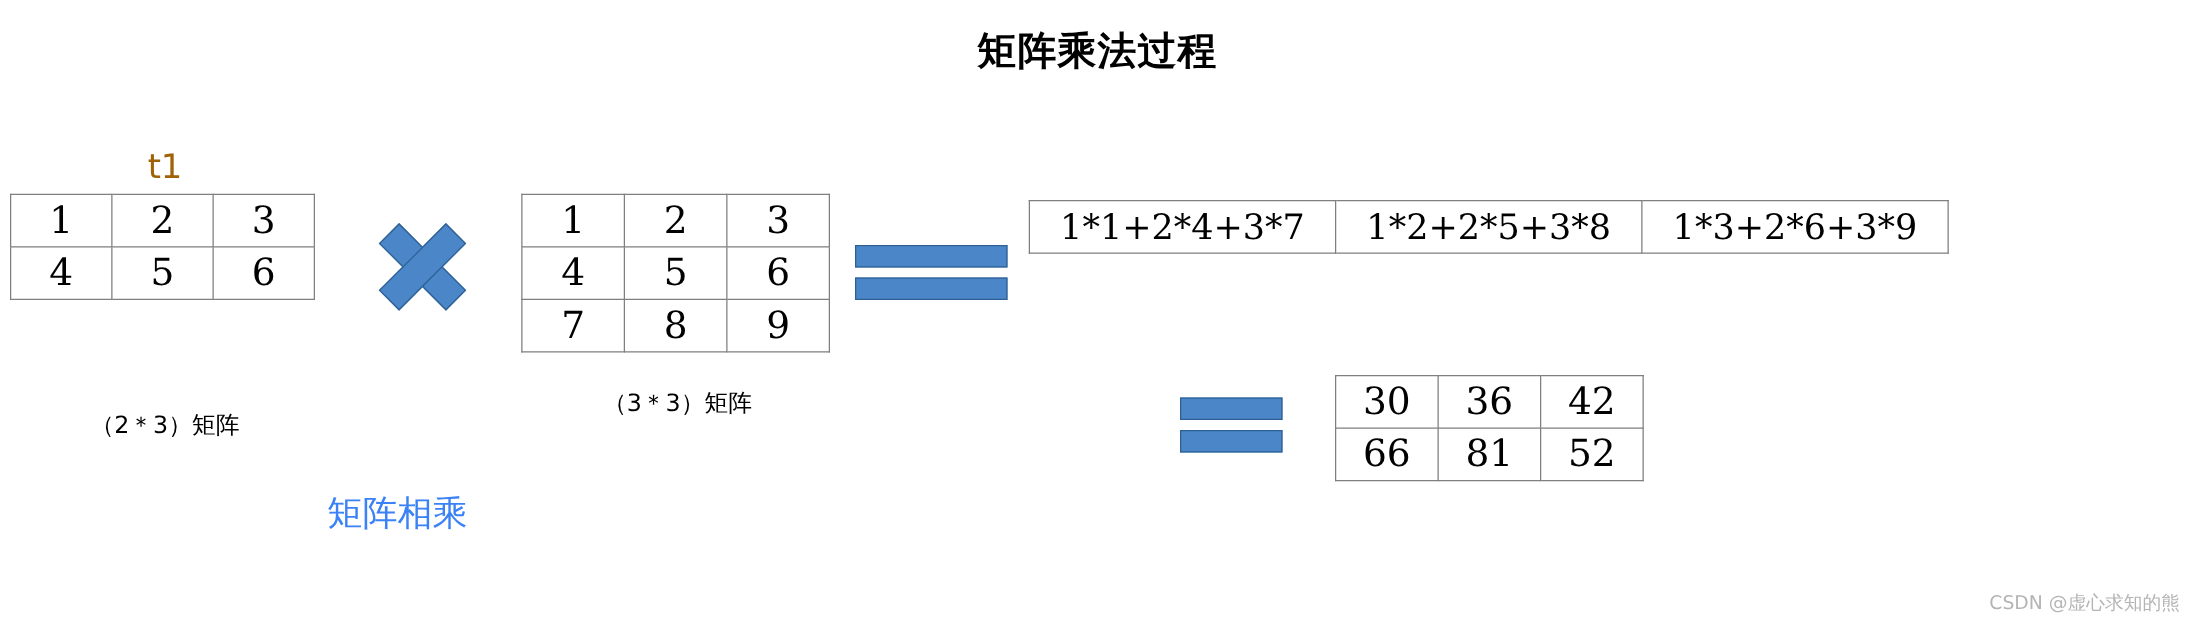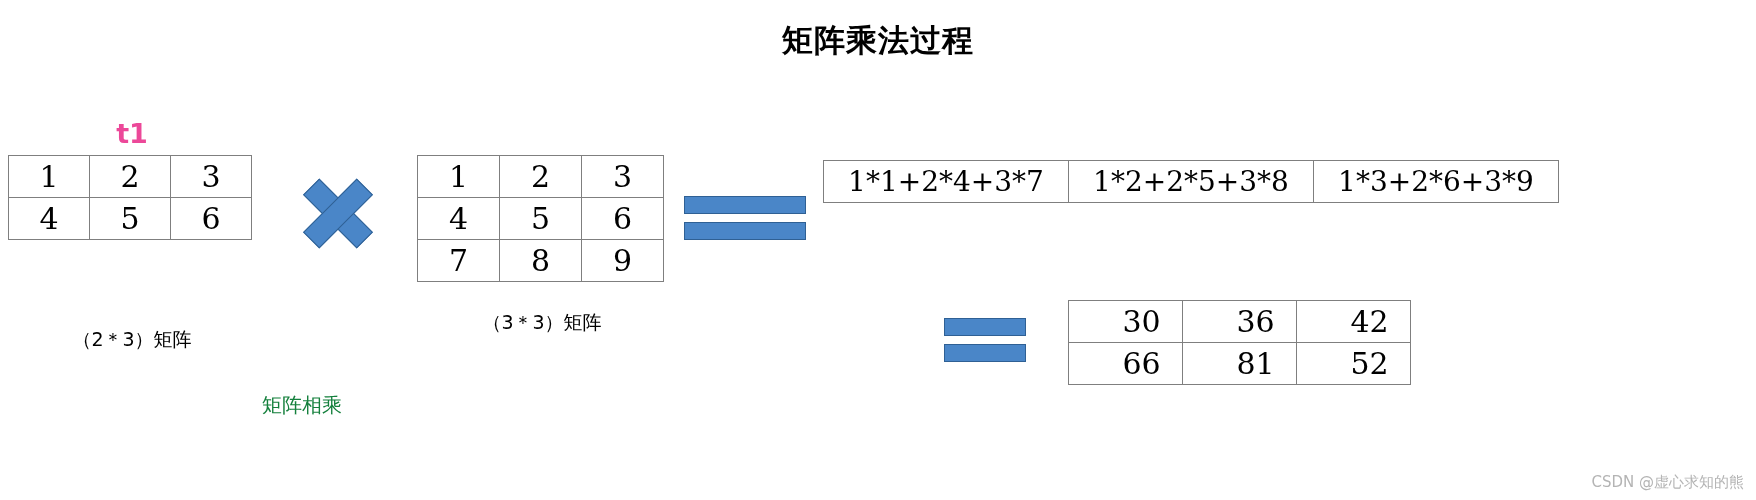--- a/index.html
+++ b/index.html
@@ -33,22 +33,22 @@
     font-weight: bold;
     color: #000000;
     letter-spacing: 1px;
   }
 
   
   .mat-label {
     position: absolute;
     font-family: "DejaVu Sans", sans-serif;
     font-size: 27px;
-    font-weight: bold;
-    color: #ec4899;
+    font-weight: normal;
+    color: #a16207;
     text-align: center;
   }
 
   
   table.matrix {
     position: absolute;
     border-collapse: collapse;
     background: #ffffff;
   }
   table.matrix td {
@@ -74,36 +74,36 @@
   #expr-table td {
     width: 244px;
     height: 41px;
     font-size: 28px;
     letter-spacing: 0px;
     margin-top: 42px;
   }
 
   
   #result-table { left: 1068px; top: 300px; }
-  #result-table td { width: 81px; height: 41px; font-size: 30px; padding-left: 32px; }
+  #result-table td { width: 81px; height: 41px; font-size: 30px; }
 
   
   .caption {
     position: absolute;
     font-family: "DejaVu Sans", sans-serif;
     font-size: 19px;
     color: #000000;
     text-align: center;
     white-space: nowrap;
   }
   .bottom-label {
     position: absolute;
     font-family: "DejaVu Sans", sans-serif;
-    font-size: 20px;
-    color: #15803d;
+    font-size: 28px;
+    color: #3b82f6;
     white-space: nowrap;
   }
 
   
   .mult-icon {
     position: absolute;
     left: 297px;
     top: 172px;
     width: 82px;
     height: 82px;

